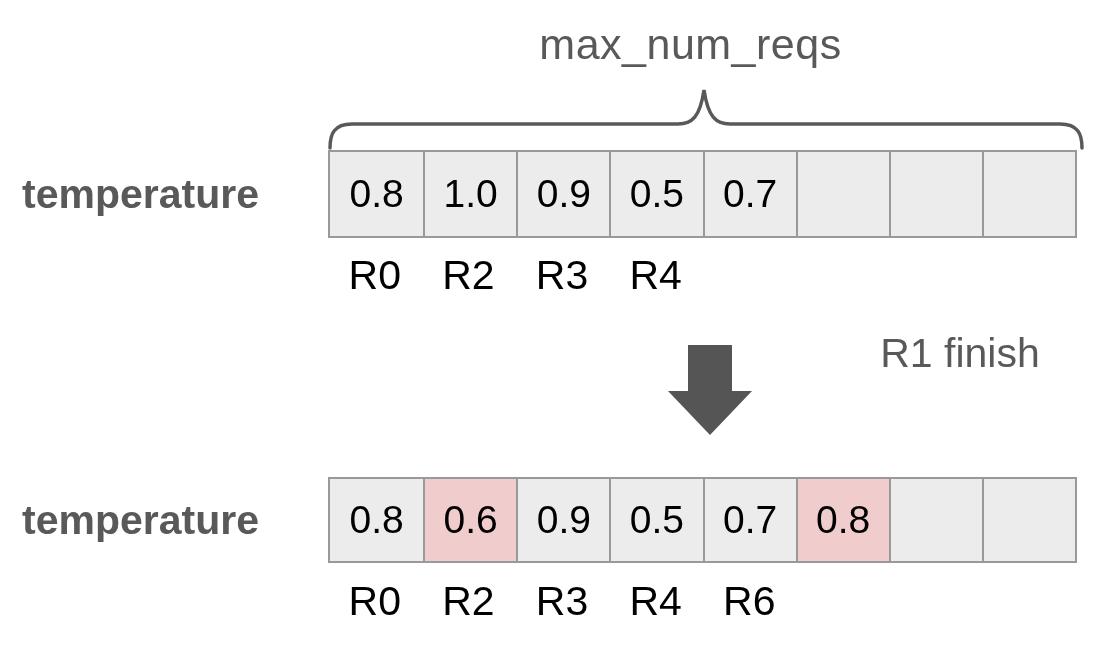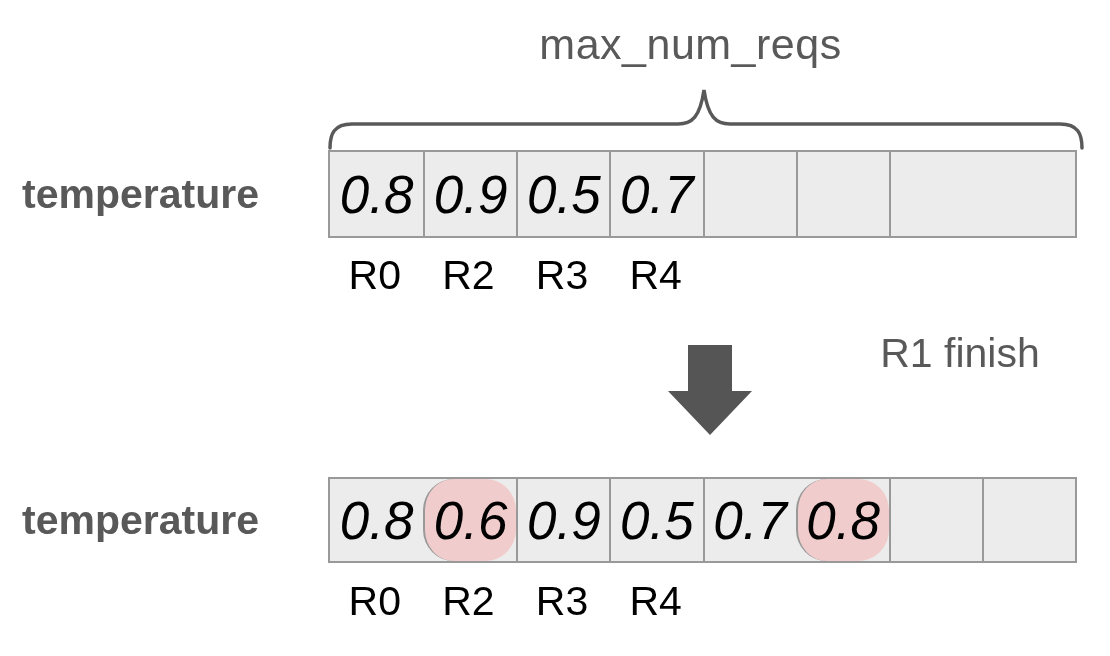--- a/index.html
+++ b/index.html
@@ -56,28 +56,27 @@
     grid-template-columns: repeat(8, 1fr);
     border: 2px solid var(--cell-border);
     background: var(--cell-bg);
   }
   .array.r1 { top: 150px; height: 88px; }
   .array.r2 { top: 477px; height: 86px; }
   .cell {
     display: flex;
     align-items: center;
     justify-content: center;
-    font-size: 53px;
+    font-size: 39px;
     color: var(--black-text);
     background: var(--cell-bg);
     border-left: 2px solid var(--cell-border);
-    font-style: italic;
   }
   .cell:first-child { border-left: none; }
-  .cell.highlight { background: var(--cell-highlight-bg); border-radius: 31px; }
+  .cell.highlight { background: var(--cell-highlight-bg); }
   .req-labels {
     position: absolute;
     left: 328px;
     width: 749px;
     display: grid;
     grid-template-columns: repeat(8, 1fr);
     font-size: 41px;
     color: var(--black-text);
     text-align: center;
   }
@@ -107,20 +106,21 @@
   <div class="title">max_num_reqs</div>
 
   <svg class="brace" width="760" height="66" viewBox="0 0 760 66">
     <path d="M 4 62 C 4 48 8 38 26 38 L 352 38 C 366 38 374 31 378 4 C 382 31 390 38 404 38 L 734 38 C 752 38 756 48 756 62" fill="none" stroke="#595959" stroke-width="3.5" stroke-linecap="round"></path>
   </svg>
 
   <div class="row-label r1">temperature</div>
 
   <div class="array r1">
     <div class="cell">0.8</div>
+    <div class="cell">1.0</div>
     <div class="cell">0.9</div>
     <div class="cell">0.5</div>
     <div class="cell">0.7</div>
     <div class="cell"></div>
     <div class="cell"></div>
     <div class="cell"></div>
   </div>
 
   <div class="req-labels r1">
     <div>R0</div>
@@ -148,15 +148,16 @@
     <div class="cell highlight">0.8</div>
     <div class="cell"></div>
     <div class="cell"></div>
   </div>
 
   <div class="req-labels r2">
     <div>R0</div>
     <div>R2</div>
     <div>R3</div>
     <div>R4</div>
+    <div>R6</div>
   </div>
 
 </div>
 
 </body></html>

